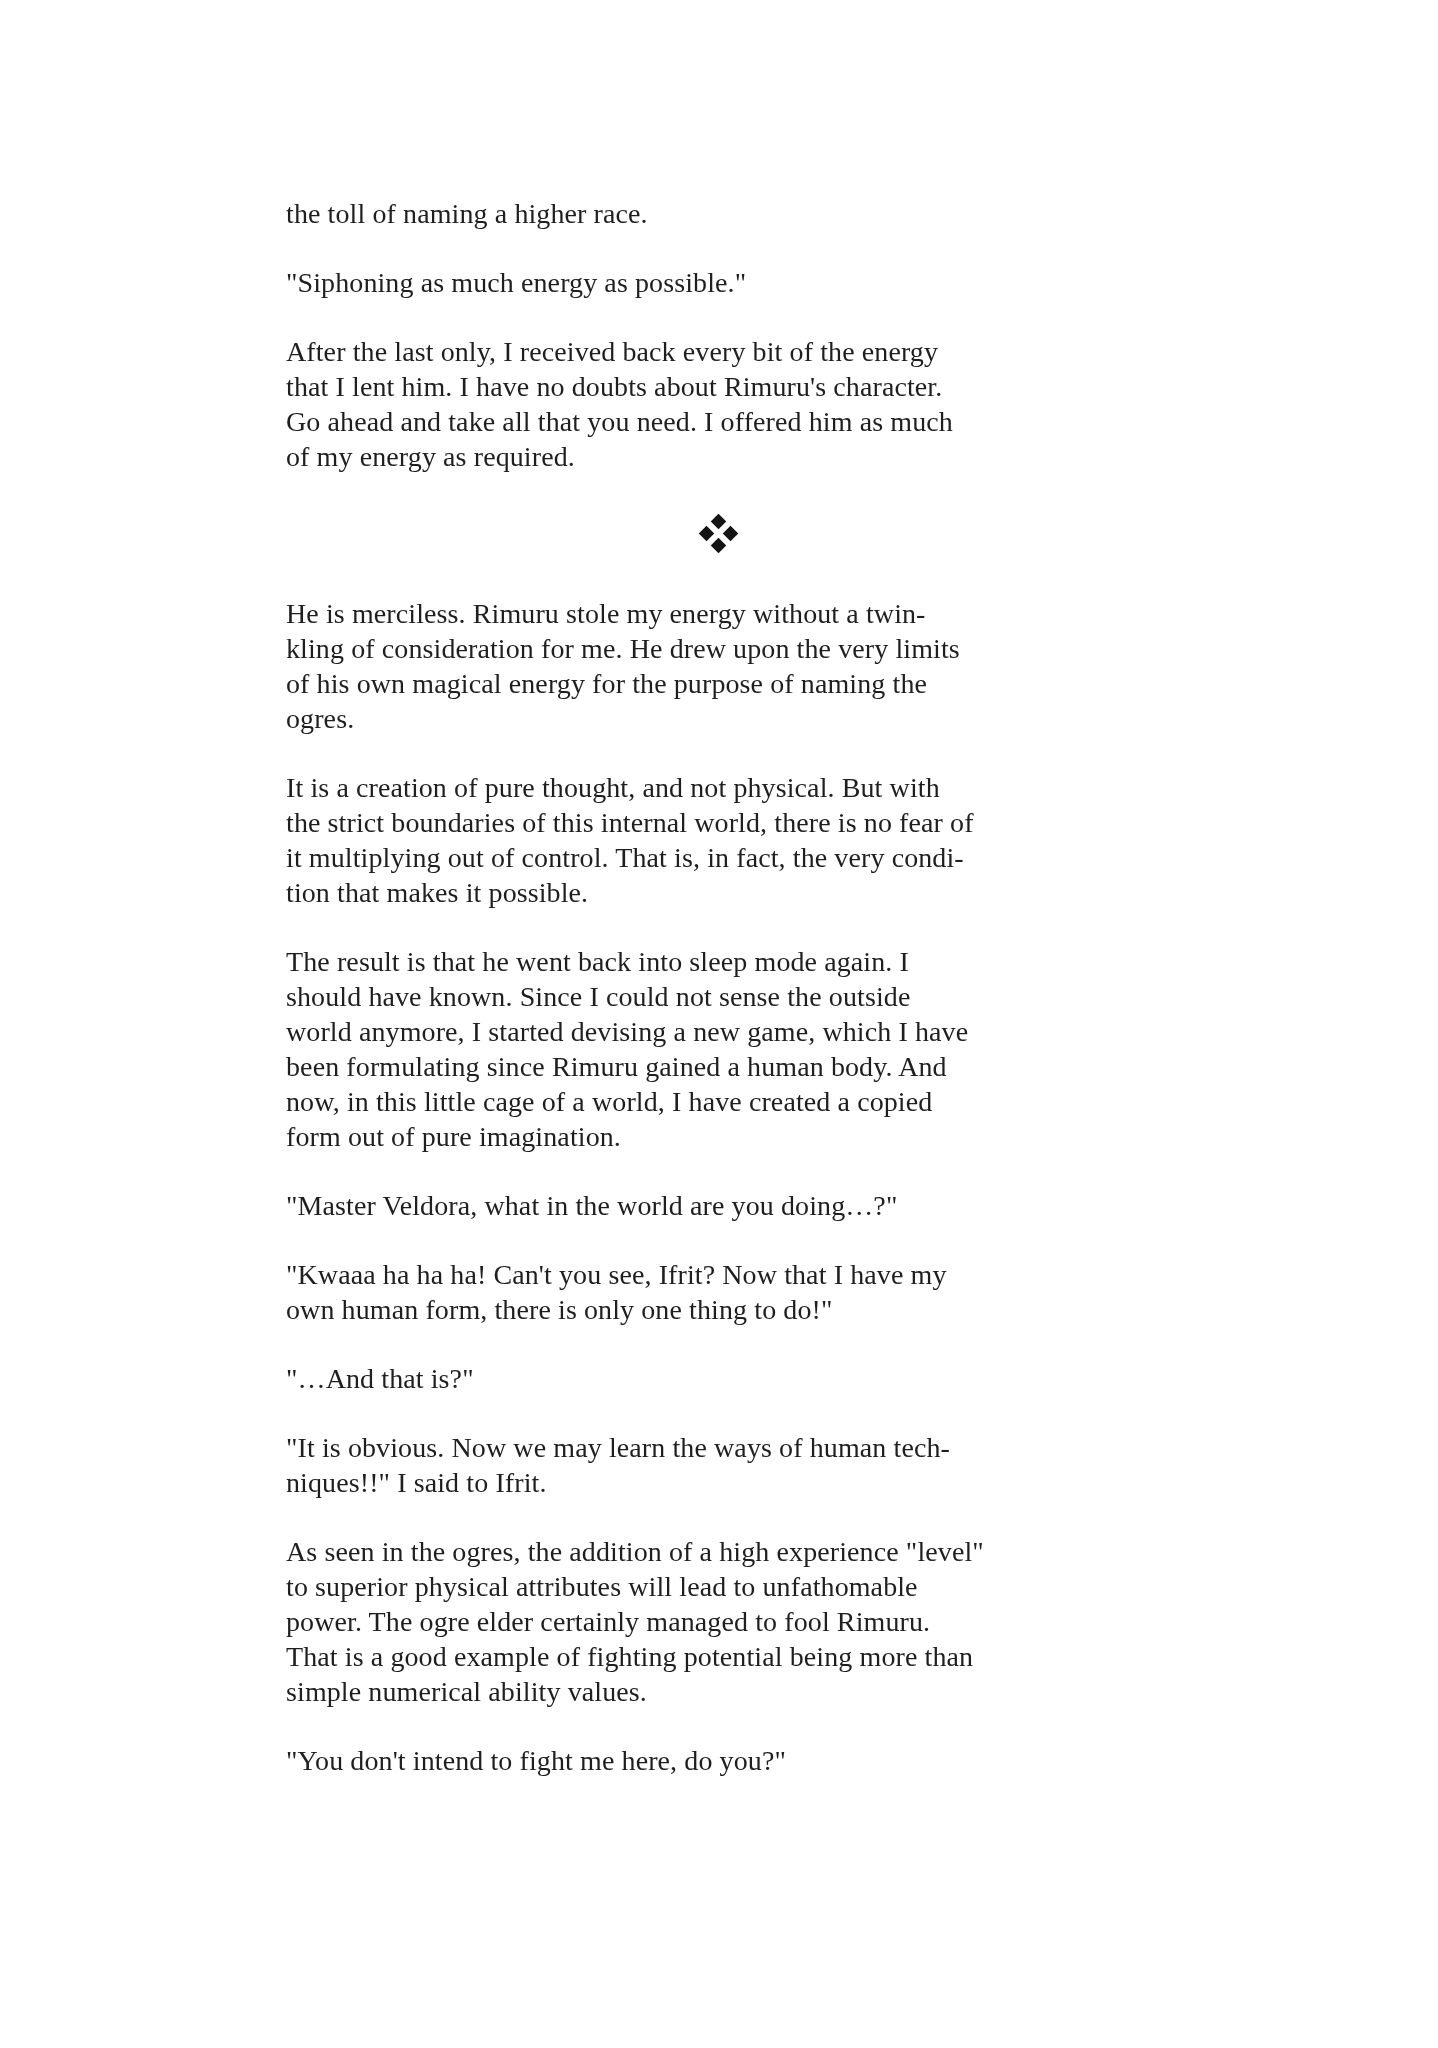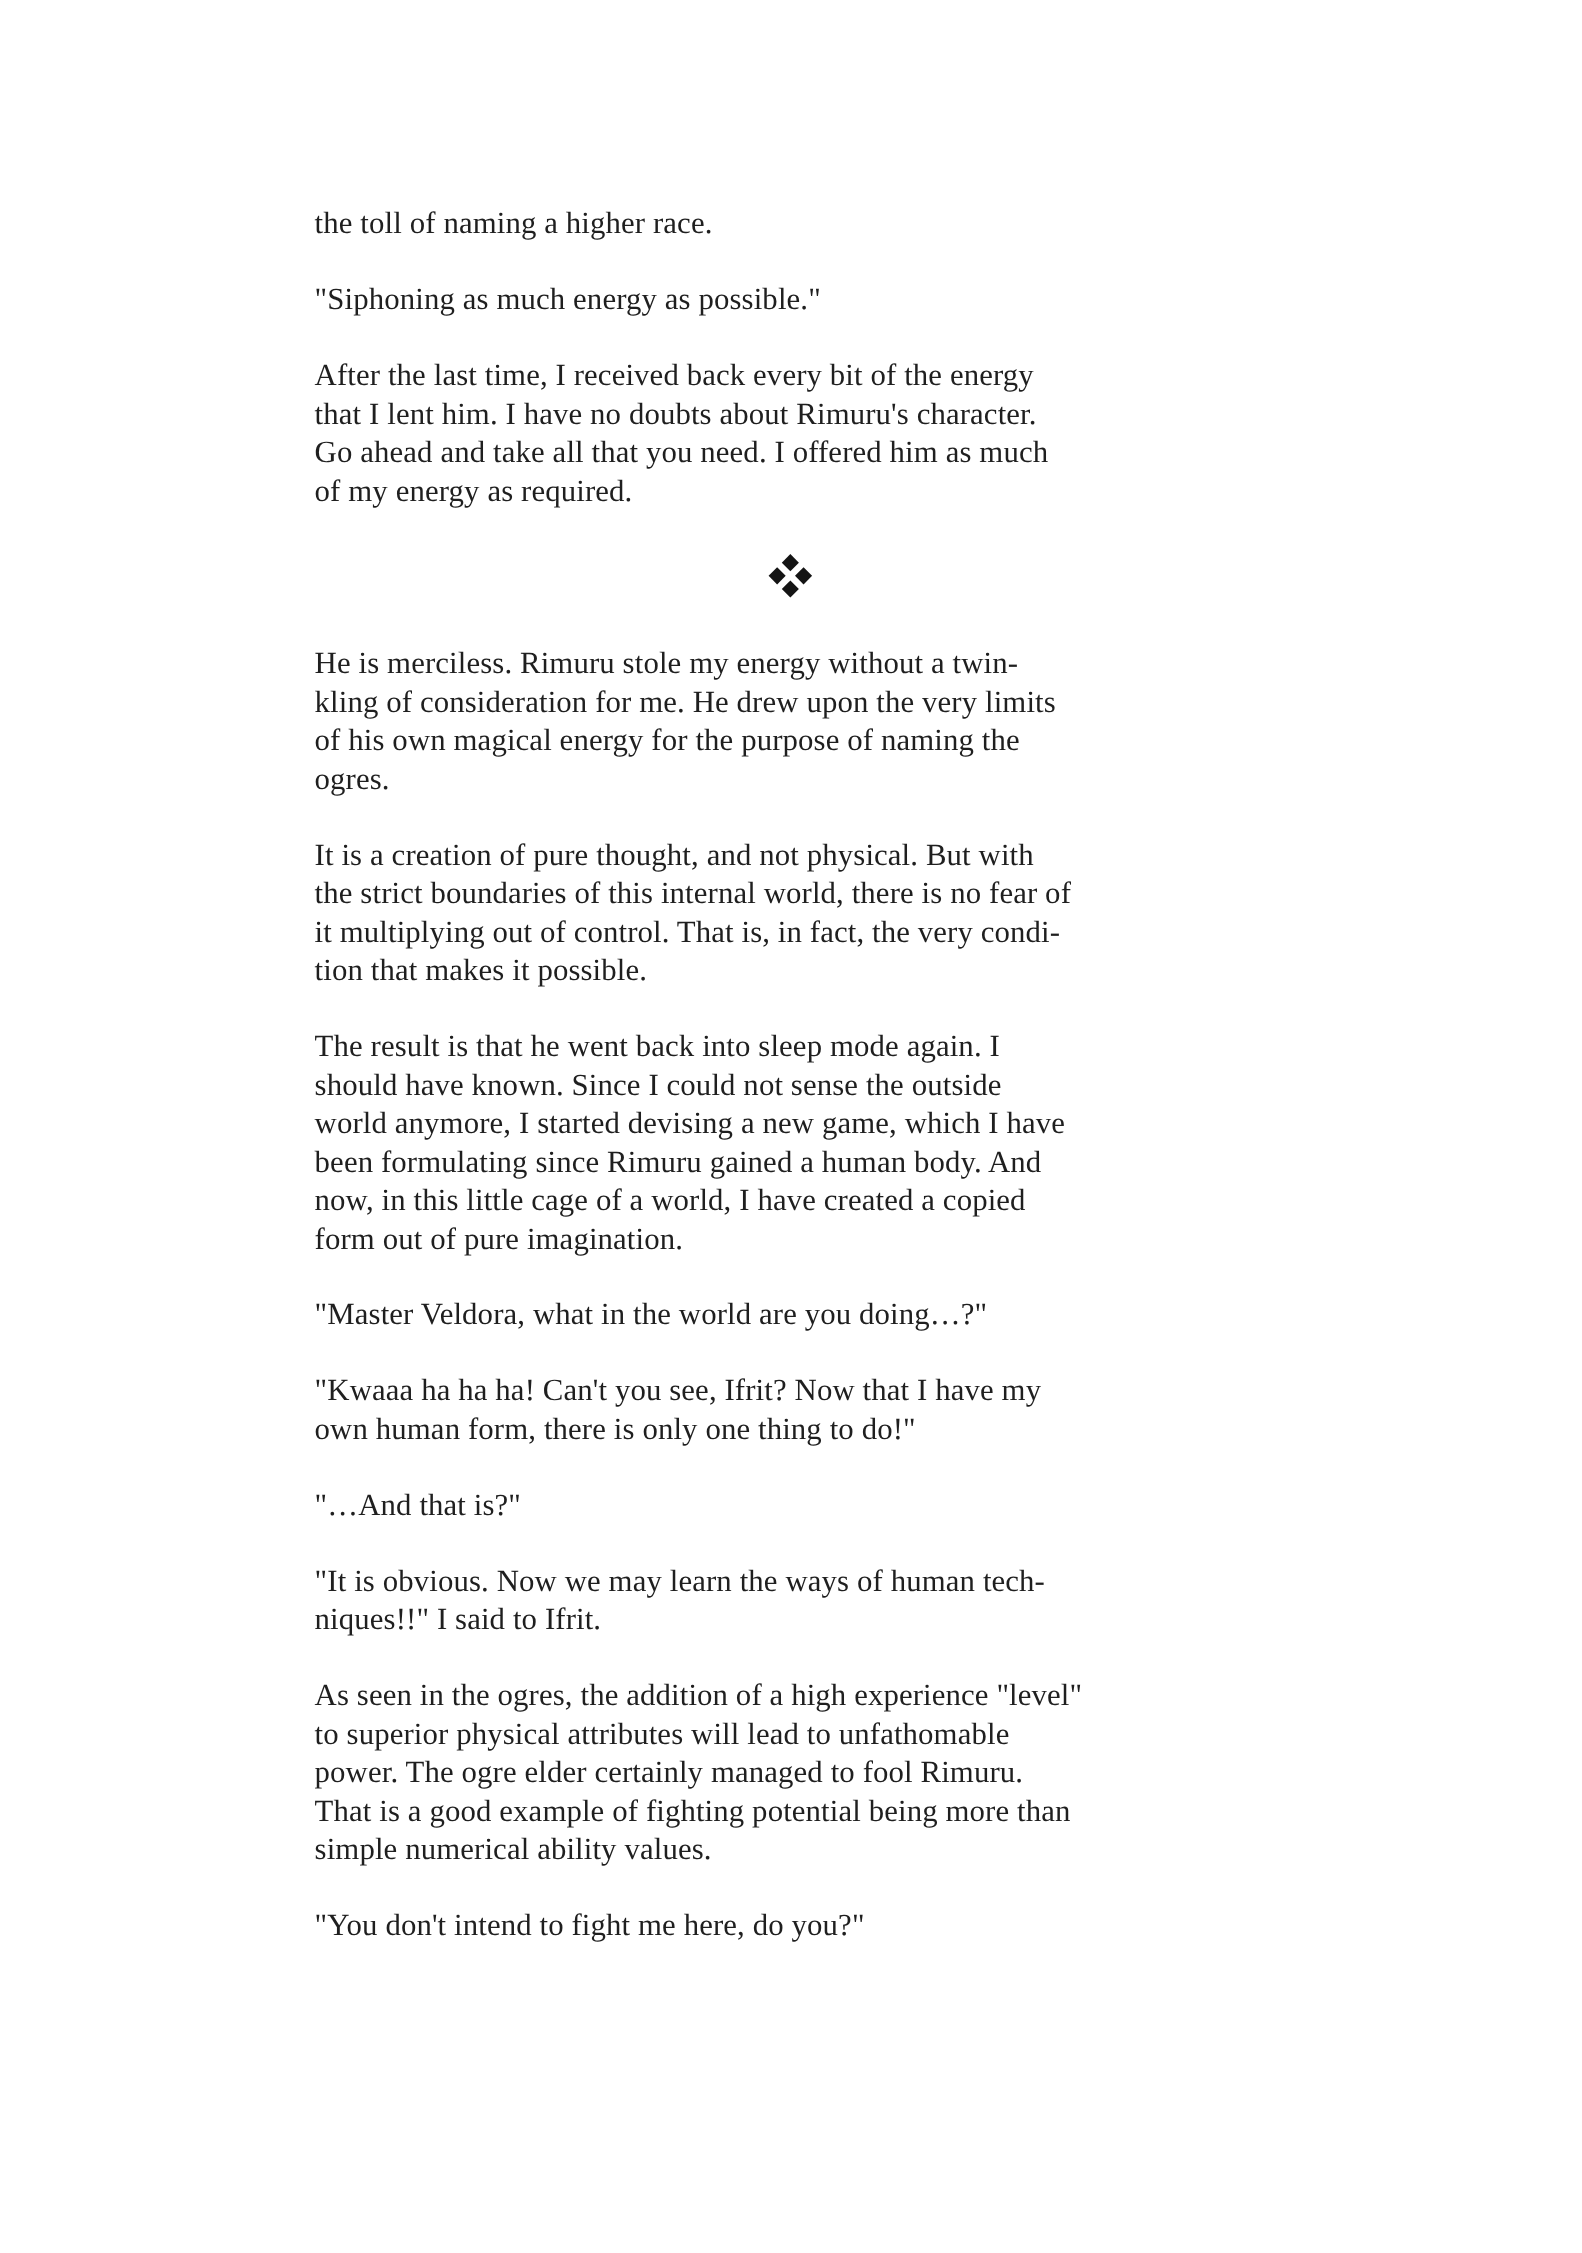--- a/index.html
+++ b/index.html
@@ -11,21 +11,21 @@
     position: relative;
     width: 1438px;
     height: 2048px;
     background: #ffffff;
     overflow: hidden;
     font-family: "Liberation Serif", serif;
   }
   .text-column {
     position: absolute;
     left: 286px;
-    top: 186px;
+    top: 196px;
     width: 864px;
   }
   .para {
     margin: 0 0 34px 0;
     font-size: 28px;
     line-height: 35px;
     white-space: pre;
     letter-spacing: 0.1px;
   }
   .ornament-row {
@@ -54,21 +54,21 @@
   .d3 { left: 25.5px; top: 13.5px; }
   .d4 { left: 13.5px; top: 25.5px; }
 </style>
 </head>
 <body>
 
 <div class="screen" style="background: rgb(255, 255, 255); color: rgb(31, 31, 31);">
   <div class="text-column">
       <p class="para">the toll of naming a higher race.</p>
       <p class="para">"Siphoning as much energy as possible."</p>
-      <p class="para">After the last time, I received back every bit of the energy
+      <p class="para">After the last only, I received back every bit of the energy
 that I lent him. I have no doubts about Rimuru's character.
 Go ahead and take all that you need. I offered him as much
 of my energy as required.</p>
       <div class="ornament-row">
         <span class="ornament">
           <span class="diamond d1" style="background: rgb(20, 20, 20);"></span>
           <span class="diamond d2" style="background: rgb(20, 20, 20);"></span>
           <span class="diamond d3" style="background: rgb(20, 20, 20);"></span>
           <span class="diamond d4" style="background: rgb(20, 20, 20);"></span>
         </span>

